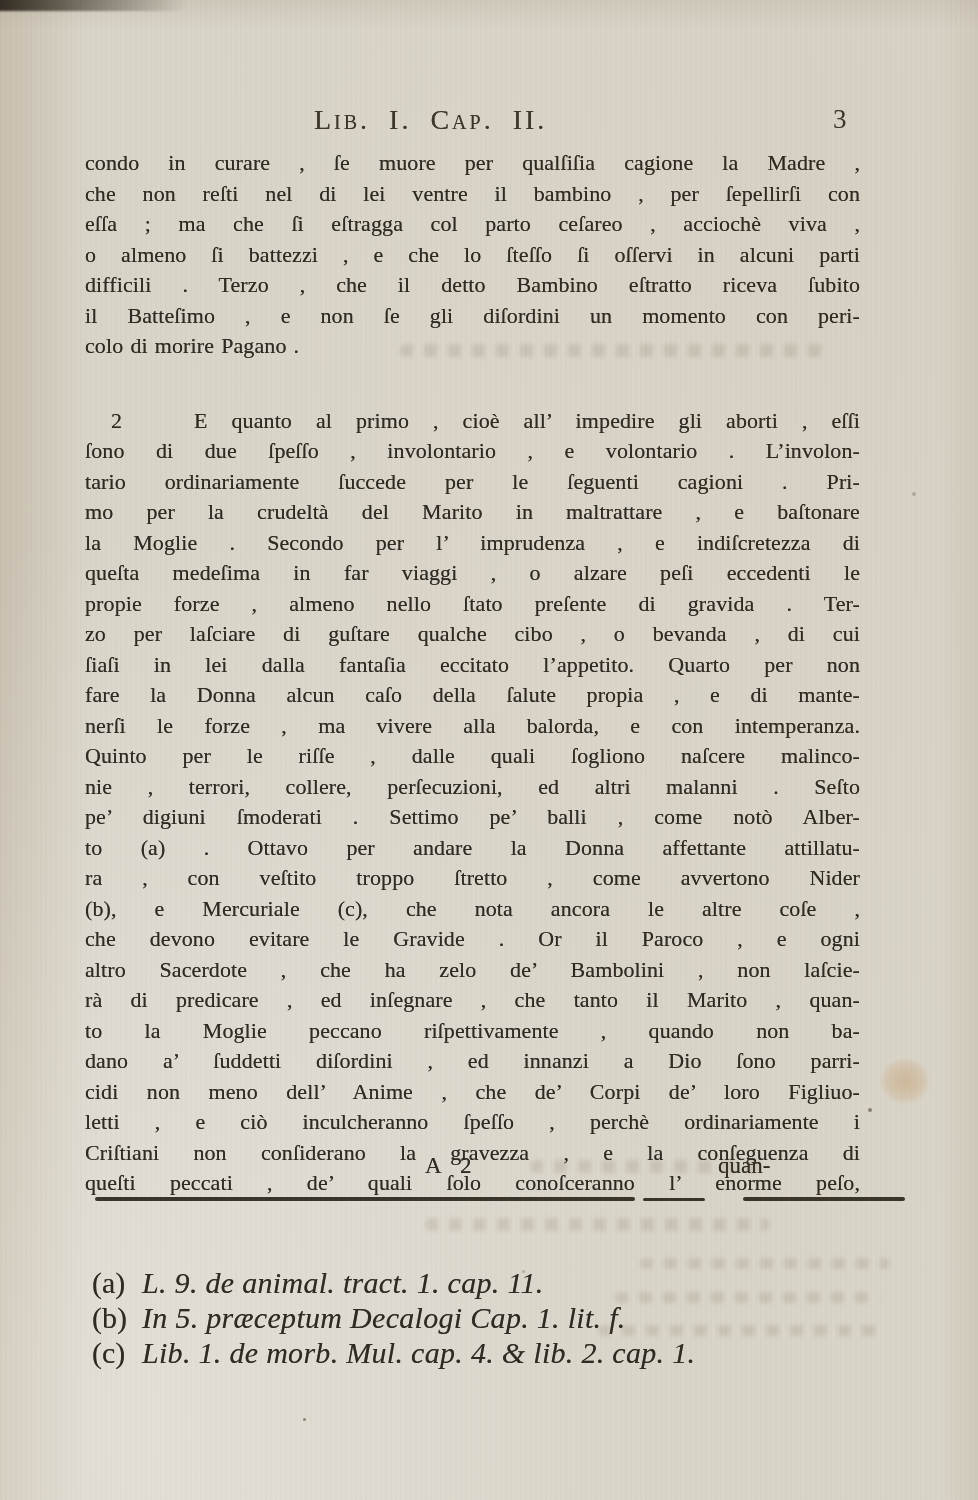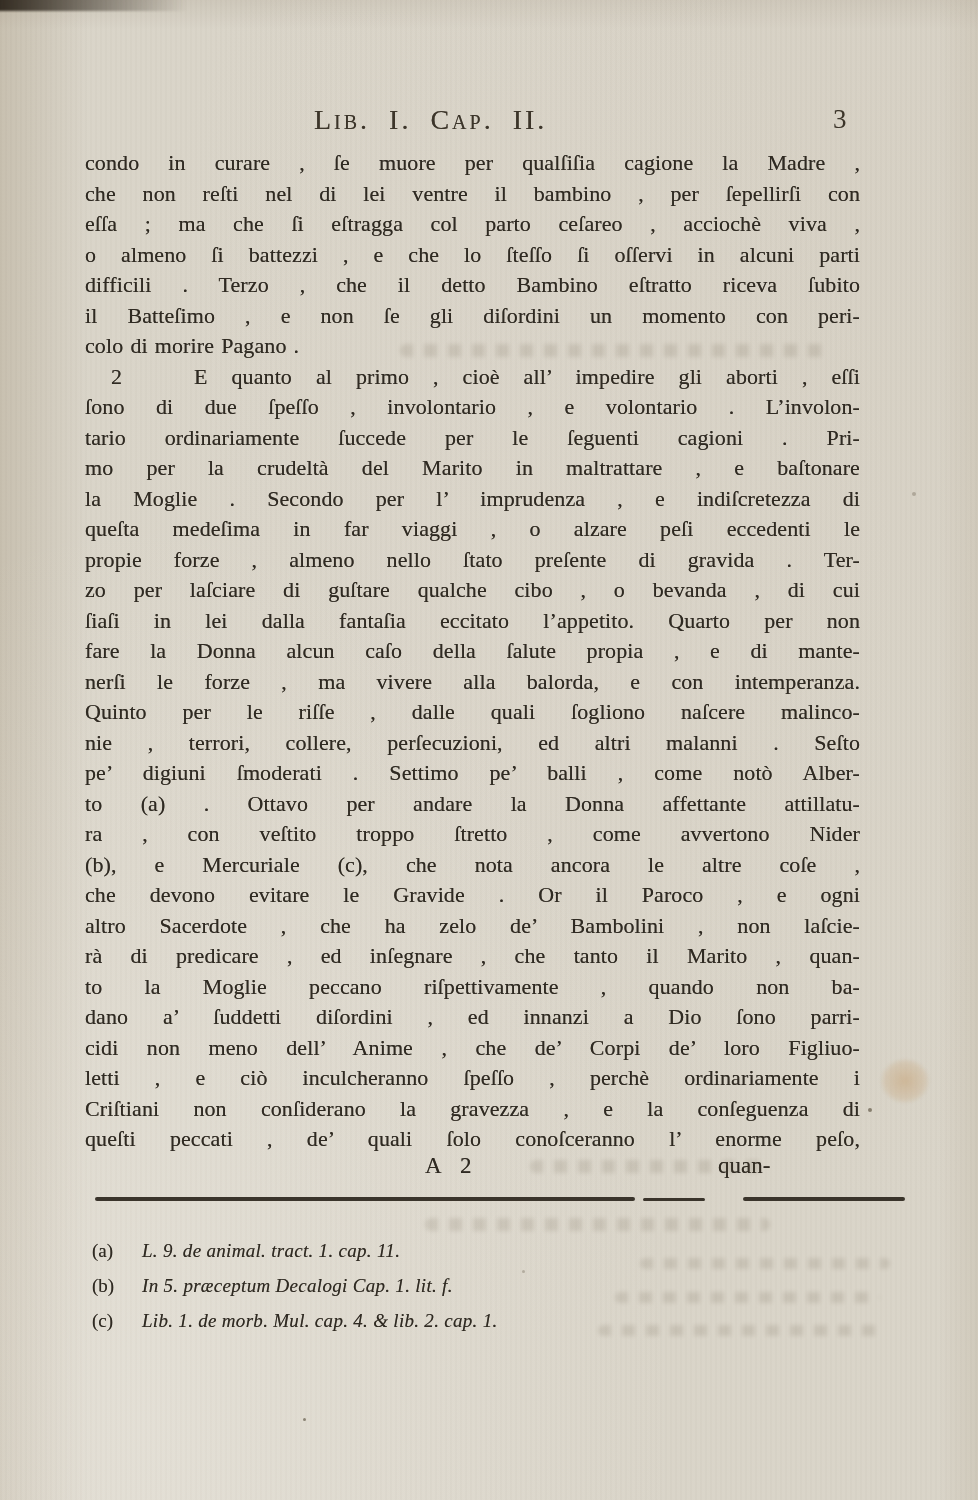--- a/index.html
+++ b/index.html
@@ -35,33 +35,33 @@
 
   .textblock { position:absolute; top:148px; left:85px; width:775px; }
   .tline {
     height:30.5px; line-height:30.6px; font-size:22px;
     text-align:justify; text-align-last:justify;
     white-space:nowrap; overflow:visible;
     letter-spacing:.1px; word-spacing:1.5px;
     text-shadow:0 0 .5px rgba(47,42,34,.65);
   }
   .tline.short { text-align-last:left; }
-  .tline.indent { padding-left:26px; width:749px; }
+  .tline.indent { padding-left:26px; width:749px;margin-top:44px; }
 
   .sigline { position:absolute; top:1150px; left:85px; width:775px; height:31px; font-size:23px; line-height:31px; text-shadow:0 0 .5px rgba(47,42,34,.6); }
   .sig   { position:absolute; left:340px; letter-spacing:7px; }
   .catch { position:absolute; left:633px; }
 
   .rule { position:absolute; top:1196px; left:95px; width:810px; height:6px; }
   .rule span { position:absolute; top:1px; height:4px; background:#3a342b; border-radius:2px; filter:blur(.4px); display:block; }
   .rule .r1 { left:0;    width:540px; }
   .rule .r2 { left:548px; width:62px; height:3px; top:2px; }
   .rule .r3 { left:648px; width:162px; }
 
-  .footnotes { position:absolute; top:1233px; left:92px; width:800px; font-size:19px; }
+  .footnotes { position:absolute; top:1265px; left:92px; width:800px; font-size:30px; }
   .fnote { height:35px; line-height:35px; white-space:nowrap; text-shadow:0 0 .5px rgba(47,42,34,.55); }
   .fnote .lbl { display:inline-block; width:50px; font-style:normal; }
   .fnote .txt { font-style:italic; letter-spacing:.3px; }
 
   .ghost {
     position:absolute; height:13px; border-radius:6px; opacity:.16; filter:blur(2px);
     background:repeating-linear-gradient(90deg, rgba(88,75,54,.8) 0 13px, transparent 13px 24px);
   }
   .g1 { left:400px; top:344px;  width:430px; }
   .g2 { left:530px; top:1160px; width:235px; }

